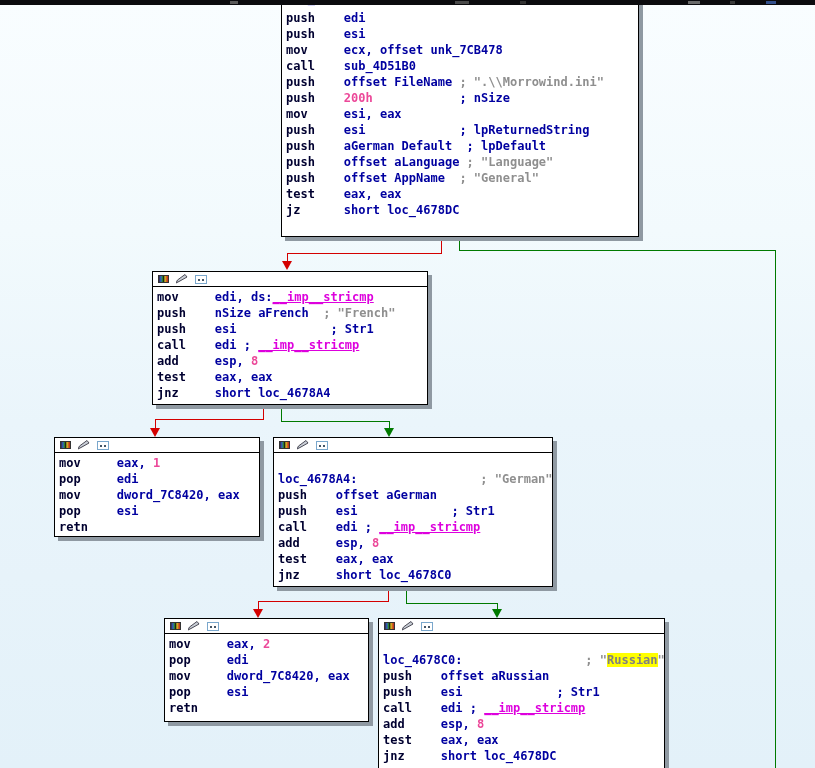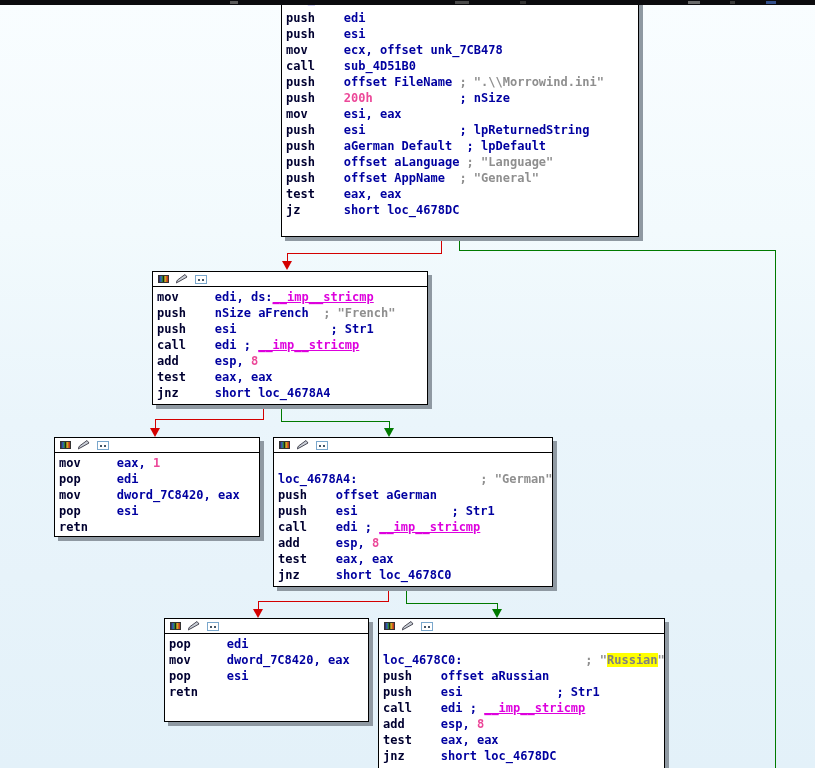--- a/index.html
+++ b/index.html
@@ -148,20 +148,21 @@
       <div class="nodehdr">
         <div class="icon-palette"></div>
         <svg class="icon-pencil" viewBox="0 0 12 10">
           <path d="M0 9 L3 7.5 L11 3 L9 0.5 L1.5 6 Z" fill="#c9ced6" stroke="#4a4a55" stroke-width="1"></path>
         </svg>
         <div class="icon-frame">
           <span></span>
         </div>
       </div>
       <div class="code">
+        <div class="row"><span class="seg-m">mov     </span><span class="seg-o">eax, </span><span class="seg-n">2</span></div>
         <div class="row"><span class="seg-m">pop     </span><span class="seg-o">edi</span></div>
         <div class="row"><span class="seg-m">mov     </span><span class="seg-o">dword_7C8420, eax</span></div>
         <div class="row"><span class="seg-m">pop     </span><span class="seg-o">esi</span></div>
         <div class="row"><span class="seg-m">retn</span></div>
       </div>
     </div>
     <div class="block" style="left: 378px; top: 618px; width: 287px; height: 158px;">
       <div class="nodehdr">
         <div class="icon-palette"></div>
         <svg class="icon-pencil" viewBox="0 0 12 10">

